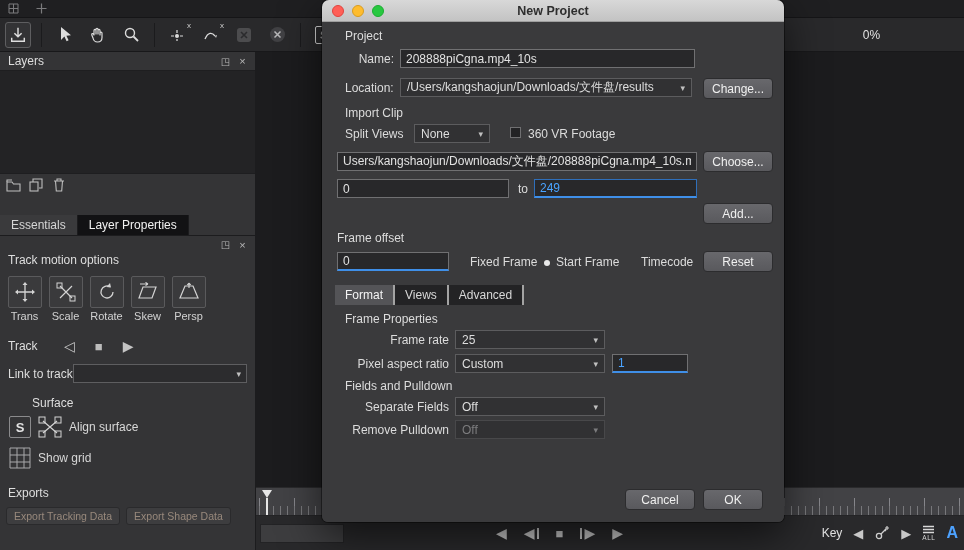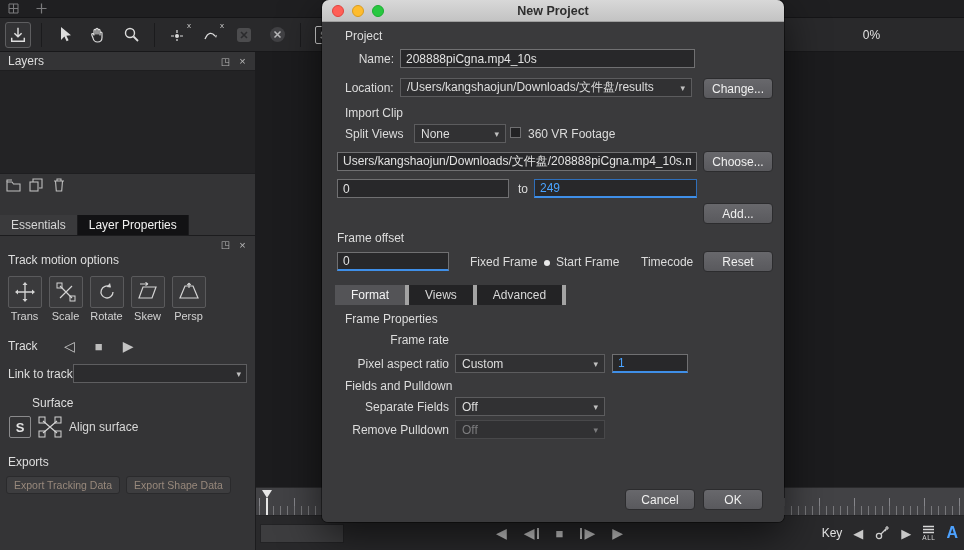--- a/index.html
+++ b/index.html
@@ -115,22 +115,22 @@
   .din.blue-text { color:#4aa3ff; }
   .din.focused { border:1px solid #2f6fba; border-bottom:2px solid #3f8fe8; }
   .dsel { height:19px; background:#313133; border:1px solid #5c5c5e; display:flex; align-items:center;
     justify-content:space-between; padding:0 6px; font-size:12px; color:#dedede; }
   .dsel.disabled { color:#7c7c7e; border-color:#48484a; }
   .dsel.disabled .chev { color:#7c7c7e; }
   .dbtn { height:21px; background:linear-gradient(#68686c,#59595d); border:1px solid #2c2c2e; border-radius:4px;
     color:#f0f0f0; font-size:12px; display:flex; align-items:center; justify-content:center; }
   .bullet { width:6px; height:6px; border-radius:50%; background:#e8e8e8; display:inline-block; margin-right:6px; }
   .dtabs { display:flex; height:20px; }
-  .dtab { padding:0 16px; line-height:20px; font-size:12px; color:#d8d8d8; background:#232325;
-    border-right:4px solid #a3a3a3; }
+  .dtab { padding:0 10px; line-height:20px; font-size:12px; color:#d8d8d8; background:#232325;
+    border-right:2px solid #a3a3a3; }
   .dtab.sel { background:#545457; color:#f4f4f4; }
   .cbox { width:11px; height:11px; background:#232325; border:1px solid #6f6f71; display:inline-block; }
 
   svg { display:block; }
   .i-close::before { content:"×"; }
   .i-float::before { content:"◳"; font-size:10px; }
   .i-chevdn::before { content:"▾"; }
 </style>
 </head>
 <body>
@@ -373,20 +373,28 @@
         <svg width="24" height="22" viewBox="0 0 24 22">
             <path d="M5 5l14 12M19 5L5 17" stroke="#d4d4d4" stroke-width="1.2"></path>
             <rect x="1" y="1" width="6" height="6" fill="none" stroke="#d4d4d4"></rect>
             <rect x="17" y="15" width="6" height="6" fill="none" stroke="#d4d4d4"></rect>
             <rect x="17" y="1" width="6" height="6" fill="none" stroke="#d4d4d4"></rect>
             <rect x="1" y="15" width="6" height="6" fill="none" stroke="#d4d4d4"></rect>
           </svg>
       </span>
       <span style="font-size:12px;">Align surface</span>
     </div>
+    <div class="surf-row2">
+      <span>
+        <svg width="22" height="22" viewBox="0 0 22 22">
+            <path d="M1 1h20v20H1zM1 8h20M1 15h20M8 1v20M15 1v20" stroke="#a8a8aa" fill="none" stroke-width="1"></path>
+          </svg>
+      </span>
+      <span>Show grid</span>
+    </div>
 
     <div class="exports-title">Exports</div>
     <div class="exp-row">
       <span class="exp-btn">Export Tracking Data</span>
       <span class="exp-btn">Export Shape Data</span>
     </div>
   </div>
 
   <div class="dialog">
     <div class="titlebar">
@@ -407,21 +415,21 @@
       <span class="abs dlbl" style="left:23px;top:59px;">Location:</span>
       <span class="abs dsel" style="left:78px;top:56px;width:292px;">
         <span>/Users/kangshaojun/Downloads/文件盘/results</span>
         <span class="chev i-chevdn"></span>
       </span>
       <span class="abs dbtn" style="left:381px;top:56px;width:70px;">Change...</span>
 
       <span class="abs dlbl" style="left:23px;top:84px;">Import Clip</span>
 
       <span class="abs dlbl" style="left:23px;top:105px;">Split Views</span>
-      <span class="abs dsel" style="left:92px;top:102px;width:92px;justify-content:space-between;">
+      <span class="abs dsel" style="left:92px;top:102px;width:76px;justify-content:space-between;">
         <span>None</span>
         <span class="chev i-chevdn"></span>
       </span>
       <span class="abs cbox" style="left:188px;top:105px;"></span>
       <span class="abs dlbl" style="left:206px;top:105px;">360 VR Footage</span>
 
       <input class="abs din" style="left: 15px; top: 130px; width: 360px;" value="Users/kangshaojun/Downloads/文件盘/208888piCgna.mp4_10s.mp4">
       <span class="abs dbtn" style="left:381px;top:129px;width:70px;">Choose...</span>
 
       <input class="abs din" style="left: 15px; top: 157px; width: 172px;" value="0">
@@ -441,20 +449,24 @@
 
       <div class="abs dtabs" style="left:13px;top:263px;">
         <span class="dtab sel">Format</span>
         <span class="dtab">Views</span>
         <span class="dtab">Advanced</span>
       </div>
 
       <span class="abs dlbl" style="left:23px;top:290px;">Frame Properties</span>
 
       <span class="abs dlbl" style="left:0;top:311px;width:127px;text-align:right;">Frame rate</span>
+      <span class="abs dsel" style="left:133px;top:308px;width:150px;">
+        <span>25</span>
+        <span class="chev i-chevdn"></span>
+      </span>
 
       <span class="abs dlbl" style="left:0;top:335px;width:127px;text-align:right;">Pixel aspect ratio</span>
       <span class="abs dsel" style="left:133px;top:332px;width:150px;">
         <span>Custom</span>
         <span class="chev i-chevdn"></span>
       </span>
       <input class="abs din blue-under blue-text" style="left: 290px; top: 332px; width: 76px;" value="1">
 
       <span class="abs dlbl" style="left:23px;top:357px;">Fields and Pulldown</span>
 

